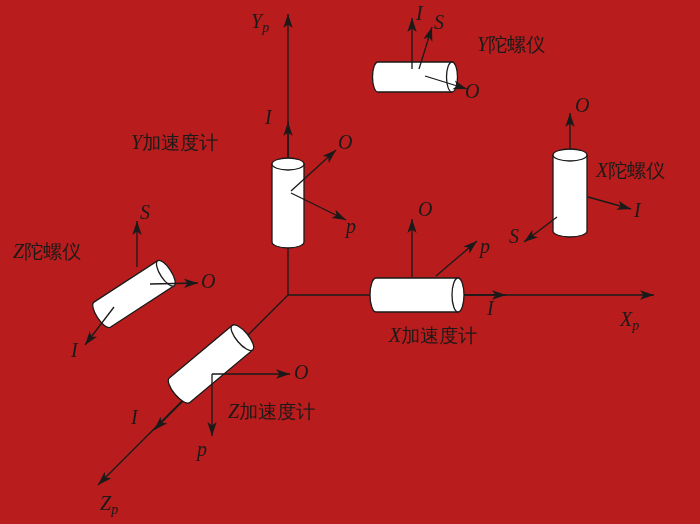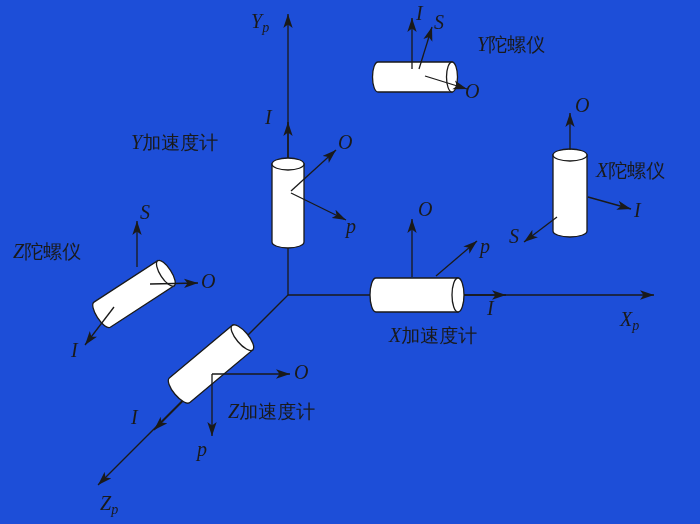--- a/index.html
+++ b/index.html
@@ -1,17 +1,17 @@
 <!DOCTYPE html>
 <html><head>
 <meta charset="utf-8">
 <style>
   html,body{margin:0;padding:0;background:#fff;}
   .stage{
-    position:relative;width:700px;height:524px;background:#1d4ed8;overflow:hidden;
+    position:relative;width:700px;height:524px;background:#b91c1c;overflow:hidden;
     font-family:"Liberation Serif","DejaVu Serif",serif;
   }
   svg{position:absolute;left:0;top:0;}
   svg text{fill:#1a1a1a;}
   .cjk{font-size:19px;font-style:normal;}
   .letter{font-size:20px;font-style:italic;}
   .sub{font-size:14px;font-style:italic;}
   .cyl{fill:#ffffff;stroke:#1a1a1a;stroke-width:1.3;}
   .ln{stroke:#1a1a1a;stroke-width:1.3;fill:none;}
 </style>

